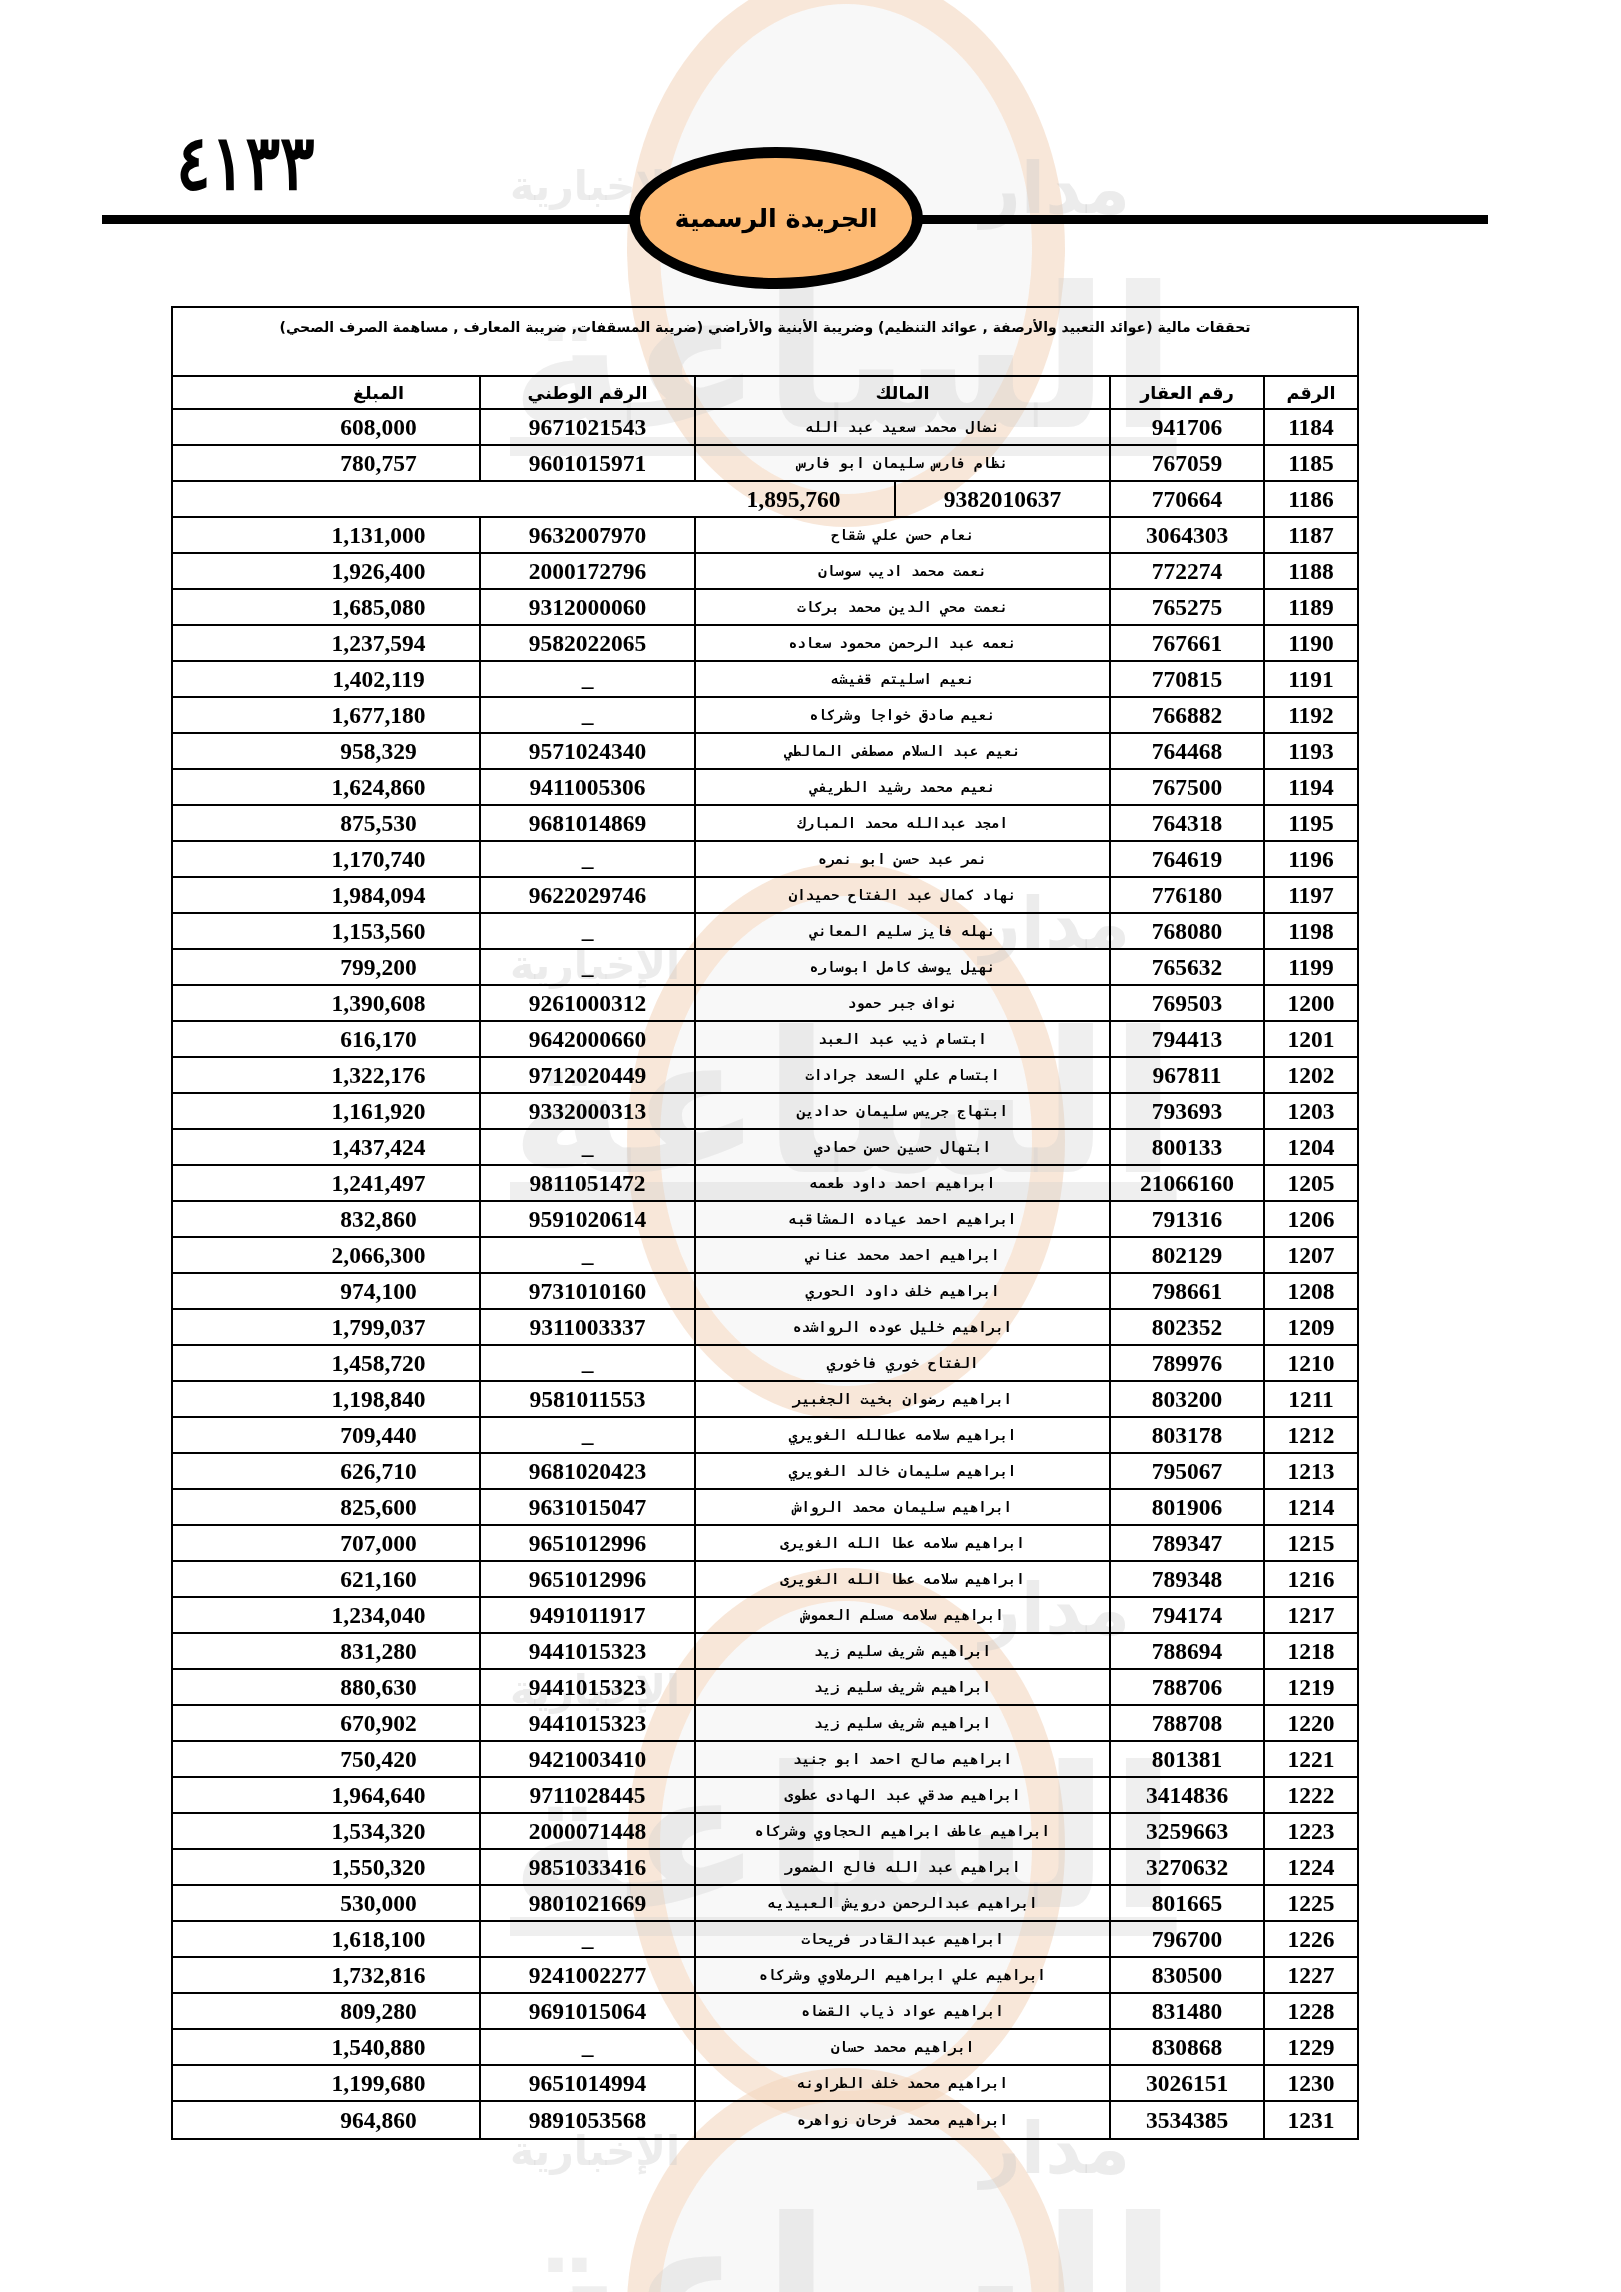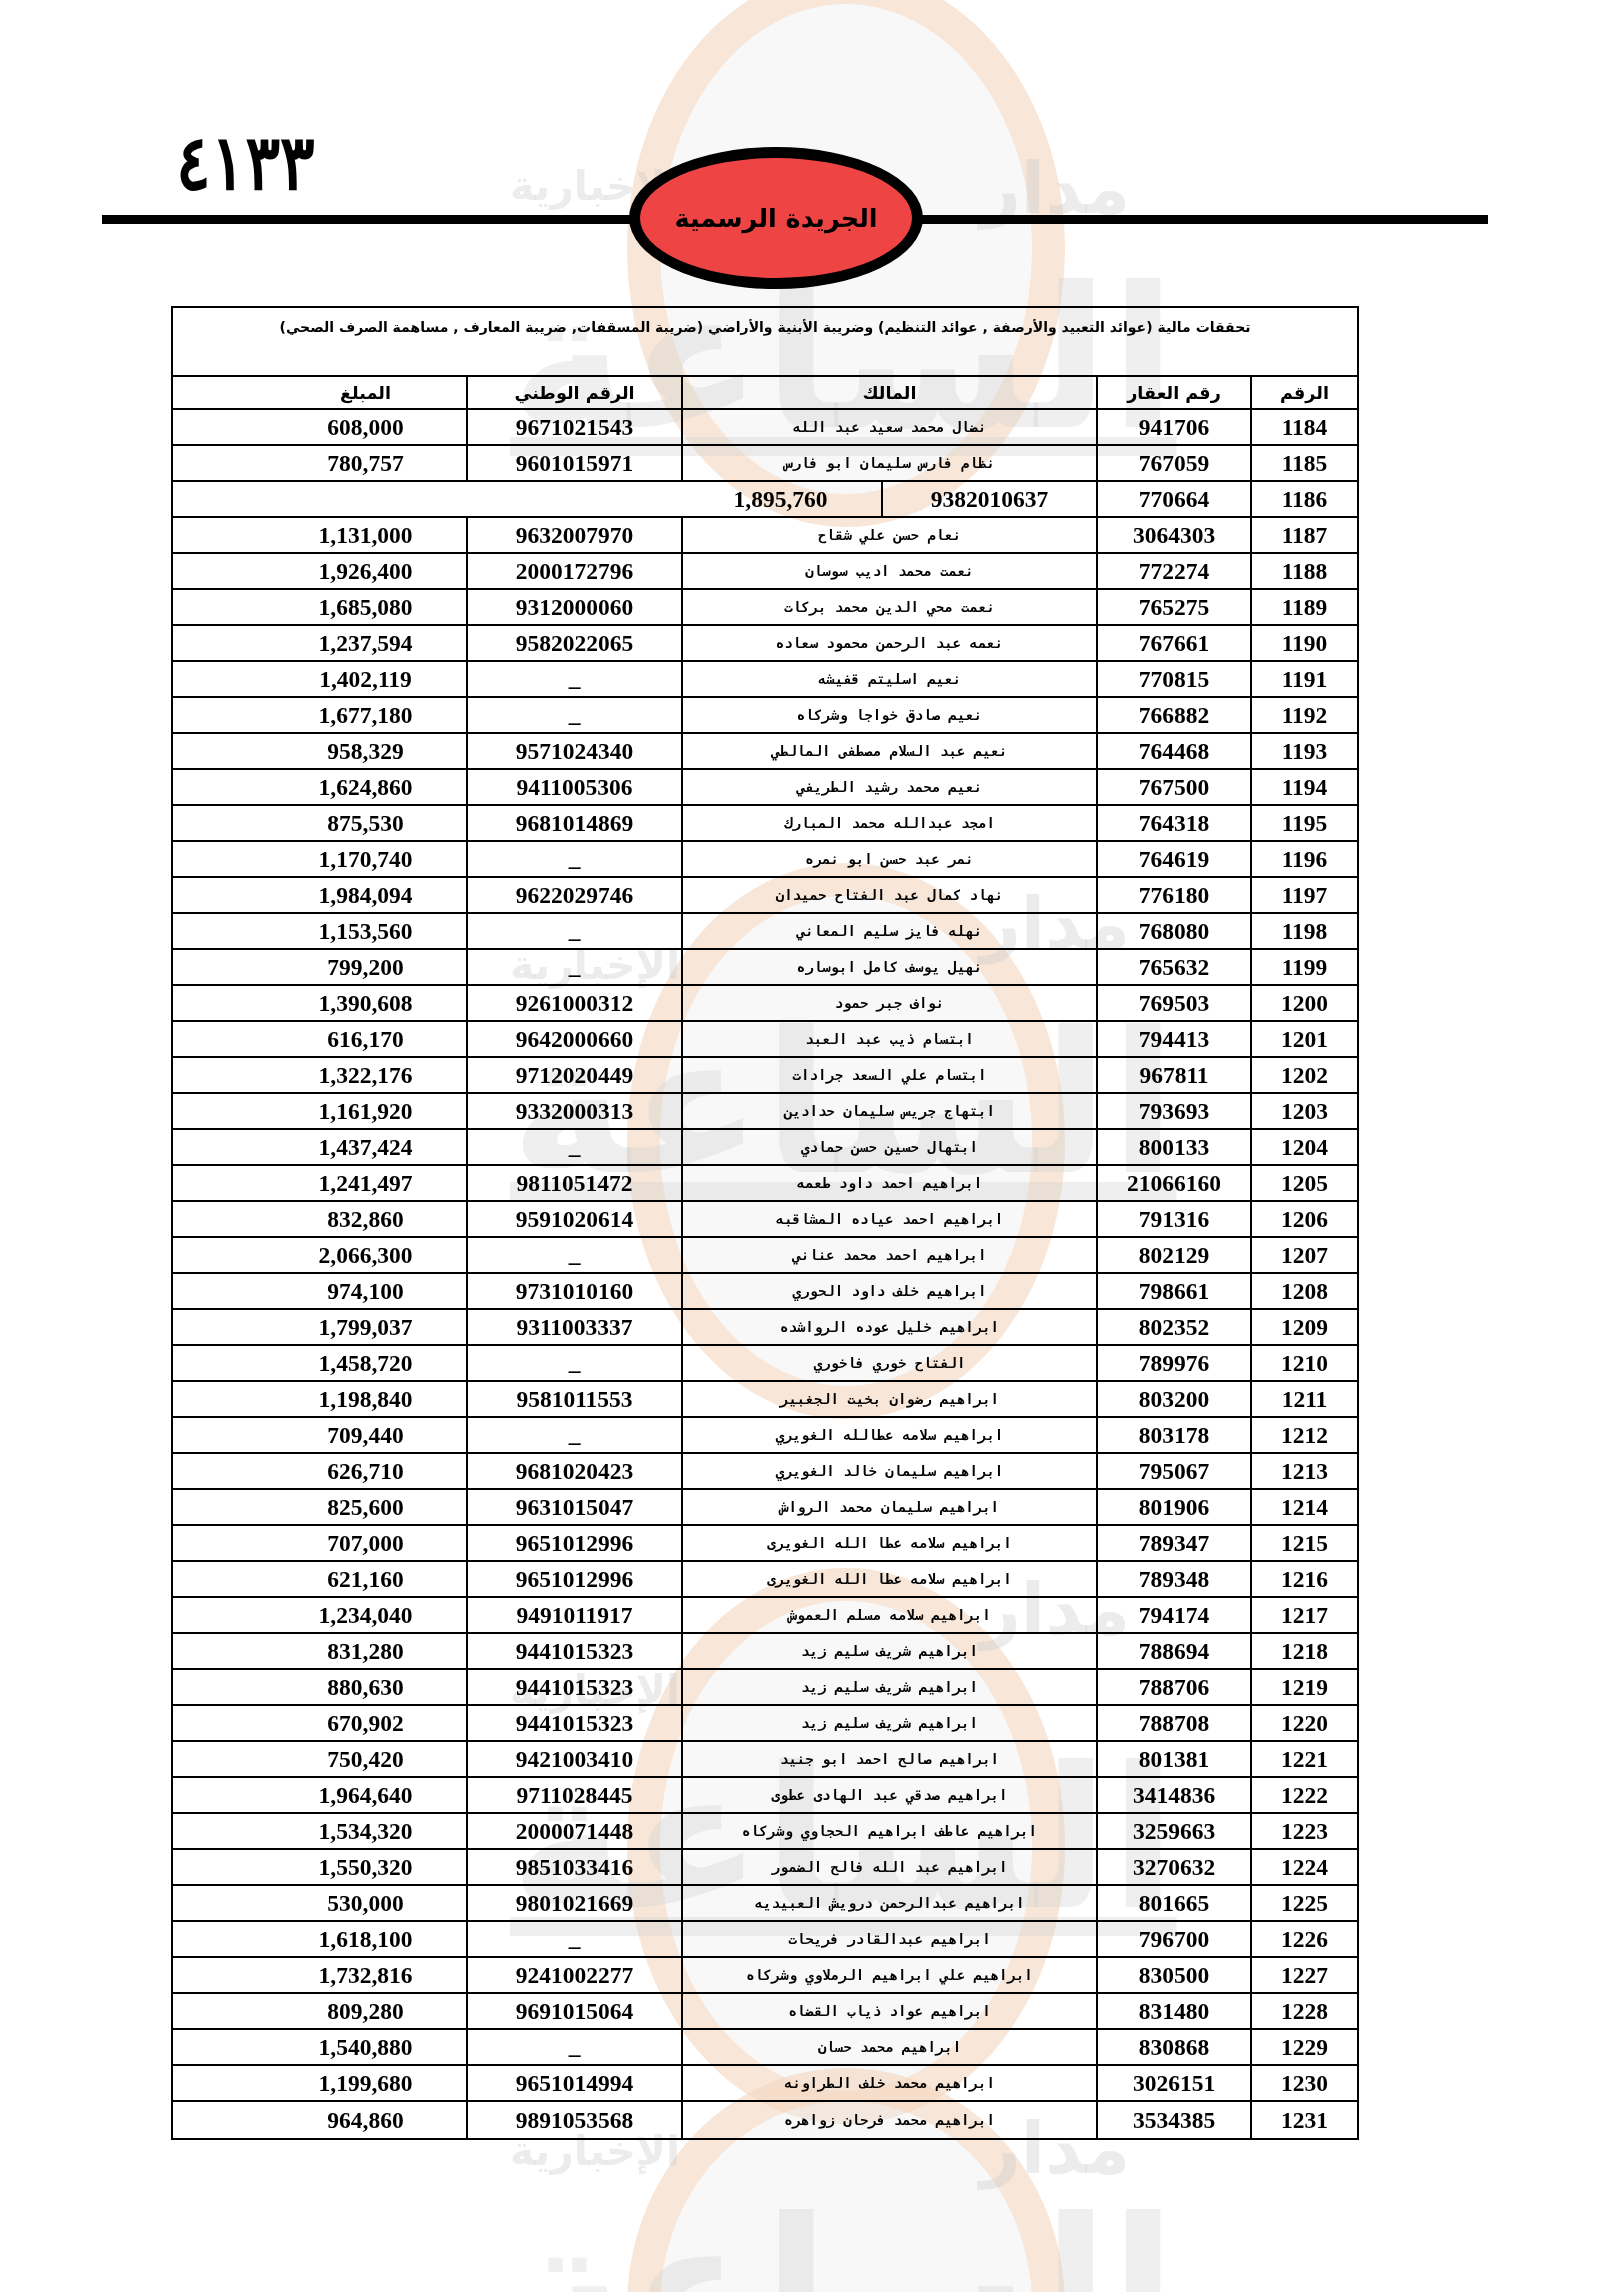--- a/index.html
+++ b/index.html
@@ -33,21 +33,21 @@
     font-size:76px; letter-spacing:-2px; line-height:1;
     transform:scaleX(0.85); transform-origin:left top;
   }
   .rule {
     position:absolute; left:102px; width:1386px; top:215px; height:8.8px;
     background:#000;
   }
   .emblem {
     position:absolute; left:629px; top:147px; width:294px; height:142px;
     border:11.8px solid #000; border-radius:50%;
-    background:#ef4444;
+    background:#fdba74;
     box-sizing:border-box;
     display:flex; align-items:center; justify-content:center;
   }
   .emblem span {
     font-family:"DejaVu Sans", sans-serif; font-weight:bold;
     font-size:25.5px; direction:rtl;
   }
   
   .tbl {
     position:absolute; left:171px; top:306px; width:1188px;
@@ -62,21 +62,21 @@
     font-family:"DejaVu Sans", sans-serif; font-weight:bold;
     font-size:14px; line-height:27.4px; padding:5.9px 9.8px 0 9.8px; box-sizing:border-box;
   }
   .row { display:flex; height:36px; box-sizing:border-box; border-bottom:2.9px double #000; }
   .row:last-child { border-bottom:none; }
   .cell {
     box-sizing:border-box; display:flex; align-items:center; justify-content:center;
     border-left:2.9px double #000; overflow:hidden; white-space:nowrap;
   }
   .cell:last-child { border-left:none; }
-  .c-num  { width:107px; }
+  .c-num  { width:94px; }
   .c-prop { width:154px; }
   .c-own  { width:415px; }
   .c-nat  { width:215px; }
   .c-amt  { width:201px; }
   .hdr .cell {
     font-family:"DejaVu Sans", sans-serif; font-weight:bold; font-size:17.6px;
   }
   .hdr { height:33px; }
   .num-text {
     font-family:"Liberation Serif", serif; font-weight:bold; font-size:23.5px;

